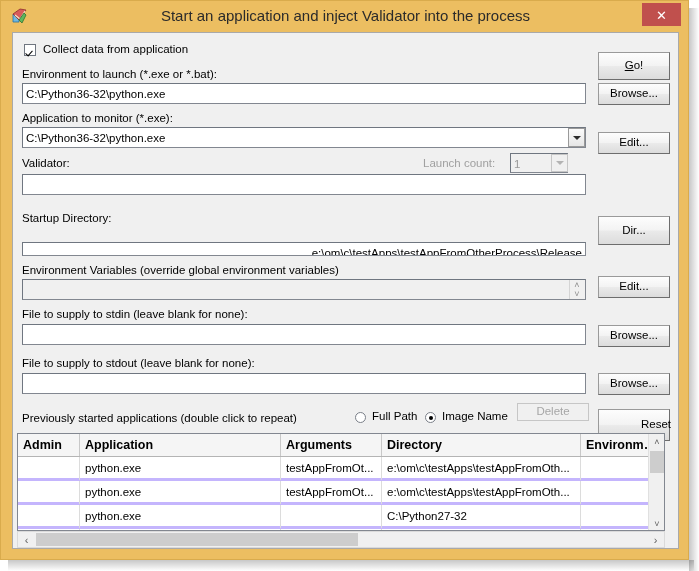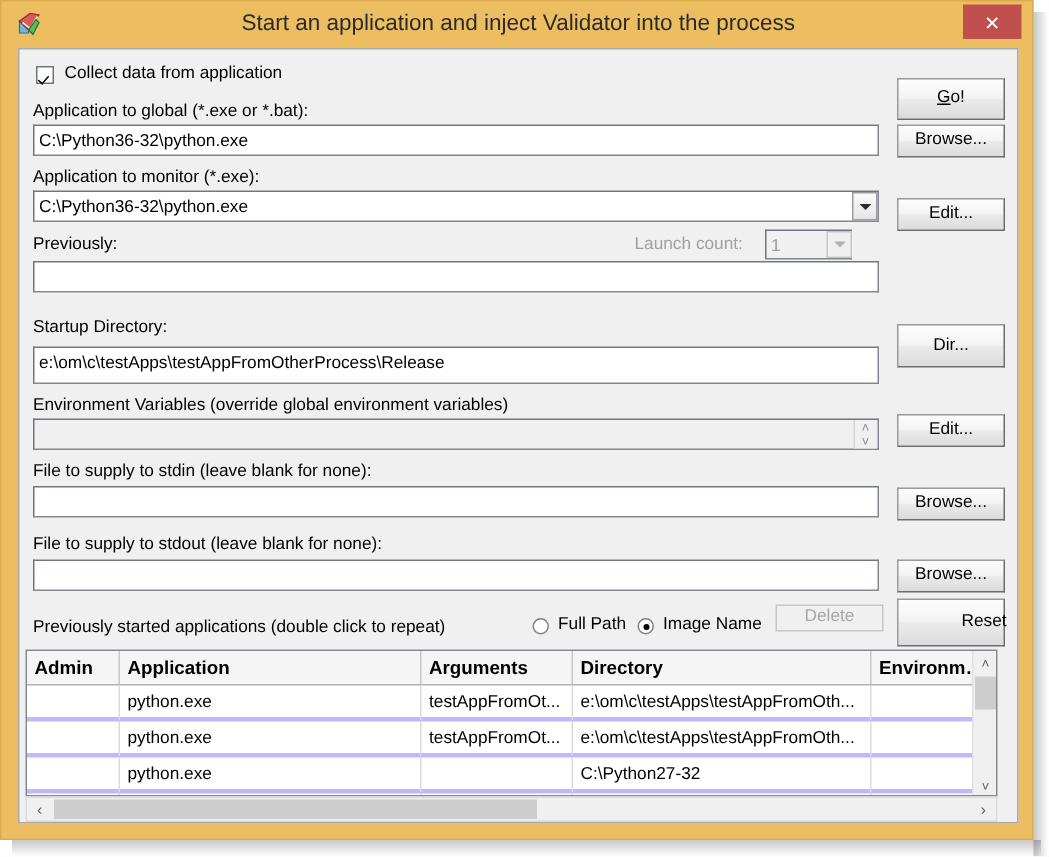--- a/index.html
+++ b/index.html
@@ -329,40 +329,40 @@
       </span>
       <div class="title-text">Start an application and inject Validator into the process</div>
       <button class="close-btn">✕</button>
     </div>
 
     <div class="client">
 
       <div class="chk-box" style="left:11px; top:11px;"></div>
       <div class="lbl" style="left:30px; top:10px;">Collect data from application</div>
 
-      <div class="lbl" style="left:9px; top:35px;">Application to global (*.exe or *.bat):</div>
+      <div class="lbl" style="left:9px; top:35px;">Environment to launch (*.exe or *.bat):</div>
       <div class="txt" style="left:9px; top:50px; width:564px; height:21px;">C:\Python36-32\python.exe</div>
 
       <div class="lbl" style="left:9px; top:79px;">Application to monitor (*.exe):</div>
       <div class="txt" style="left:9px; top:94px; width:564px; height:21px;">C:\Python36-32\python.exe</div>
       <div class="combo-arrow" style="left:555px; top:95px; height:19px;">
         <span class="tri-down"></span>
       </div>
 
-      <div class="lbl" style="left:9px; top:124px;">Previously:</div>
+      <div class="lbl" style="left:9px; top:124px;">Validator:</div>
       <div class="txt" style="left:9px; top:141px; width:564px; height:21px;"></div>
 
       <div class="lbl dim" style="left:410px; top:124px;">Launch count:</div>
       <div class="txt grey" style="left:497px; top:120px; width:58px; height:20px; color:#9a9a9a;">1</div>
       <div class="combo-arrow" style="left:538px; top:121px; height:18px; background:#f0f0f0; border-color:#c6c6c6;">
         <span class="tri-down dim"></span>
       </div>
 
       <div class="lbl" style="left:9px; top:179px;">Startup Directory:</div>
-      <div class="txt" style="left:9px; top:198px; width:564px; height:25px;">e:\om\c\testApps\testAppFromOtherProcess\Release</div>
+      <div class="txt" style="left:9px; top:209px; width:564px; height:14px;text-align:right;">e:\om\c\testApps\testAppFromOtherProcess\Release</div>
 
       <div class="lbl" style="left:9px; top:231px;">Environment Variables (override global environment variables)</div>
       <div class="txt grey" style="left:9px; top:246px; width:564px; height:21px;"></div>
       <div class="spin" style="left:556px; top:247px; height:19px;">
         <span class="chev">˄</span>
         <span class="chev">˅</span>
       </div>
 
       <div class="lbl" style="left:9px; top:275px;">File to supply to stdin (leave blank for none):</div>
       <div class="txt" style="left:9px; top:291px; width:564px; height:21px;"></div>
@@ -382,21 +382,21 @@
 
       <div class="lbl" style="left:9px; top:379px;">Previously started applications (double click to repeat)</div>
 
       <div class="radio" style="left:342px; top:379px;"></div>
       <div class="lbl" style="left:359px; top:377px;">Full Path</div>
 
       <div class="radio on" style="left:412px; top:379px;"></div>
       <div class="lbl" style="left:429px; top:377px;">Image Name</div>
 
       <button class="btn disabled" style="left:504px; top:370px; width:72px; height:18px; background:#f0f0f0; border-color:#c6c6c6;">Delete</button>
-      <button class="btn" style="left:585px; top:366px; width:72px; height:32px;padding-left:44px;">Reset</button>
+      <button class="btn" style="left:585px; top:376px; width:72px; height:32px;padding-left:44px;">Reset</button>
 
       <div class="grid" style="left:4px; top:400px; width:648px; height:98px;">
         <div class="grid-head" id="thead">
             <div class="hcell" style="left: 0px; width: 62px;">Admin</div>
             <div class="hcell" style="left: 62px; width: 201px;">Application</div>
             <div class="hcell" style="left: 263px; width: 101px;">Arguments</div>
             <div class="hcell" style="left: 364px; width: 199px;">Directory</div>
             <div class="hcell" style="left: 563px; width: 84px;">Environm…</div>
           </div>
         <div id="tbody">

